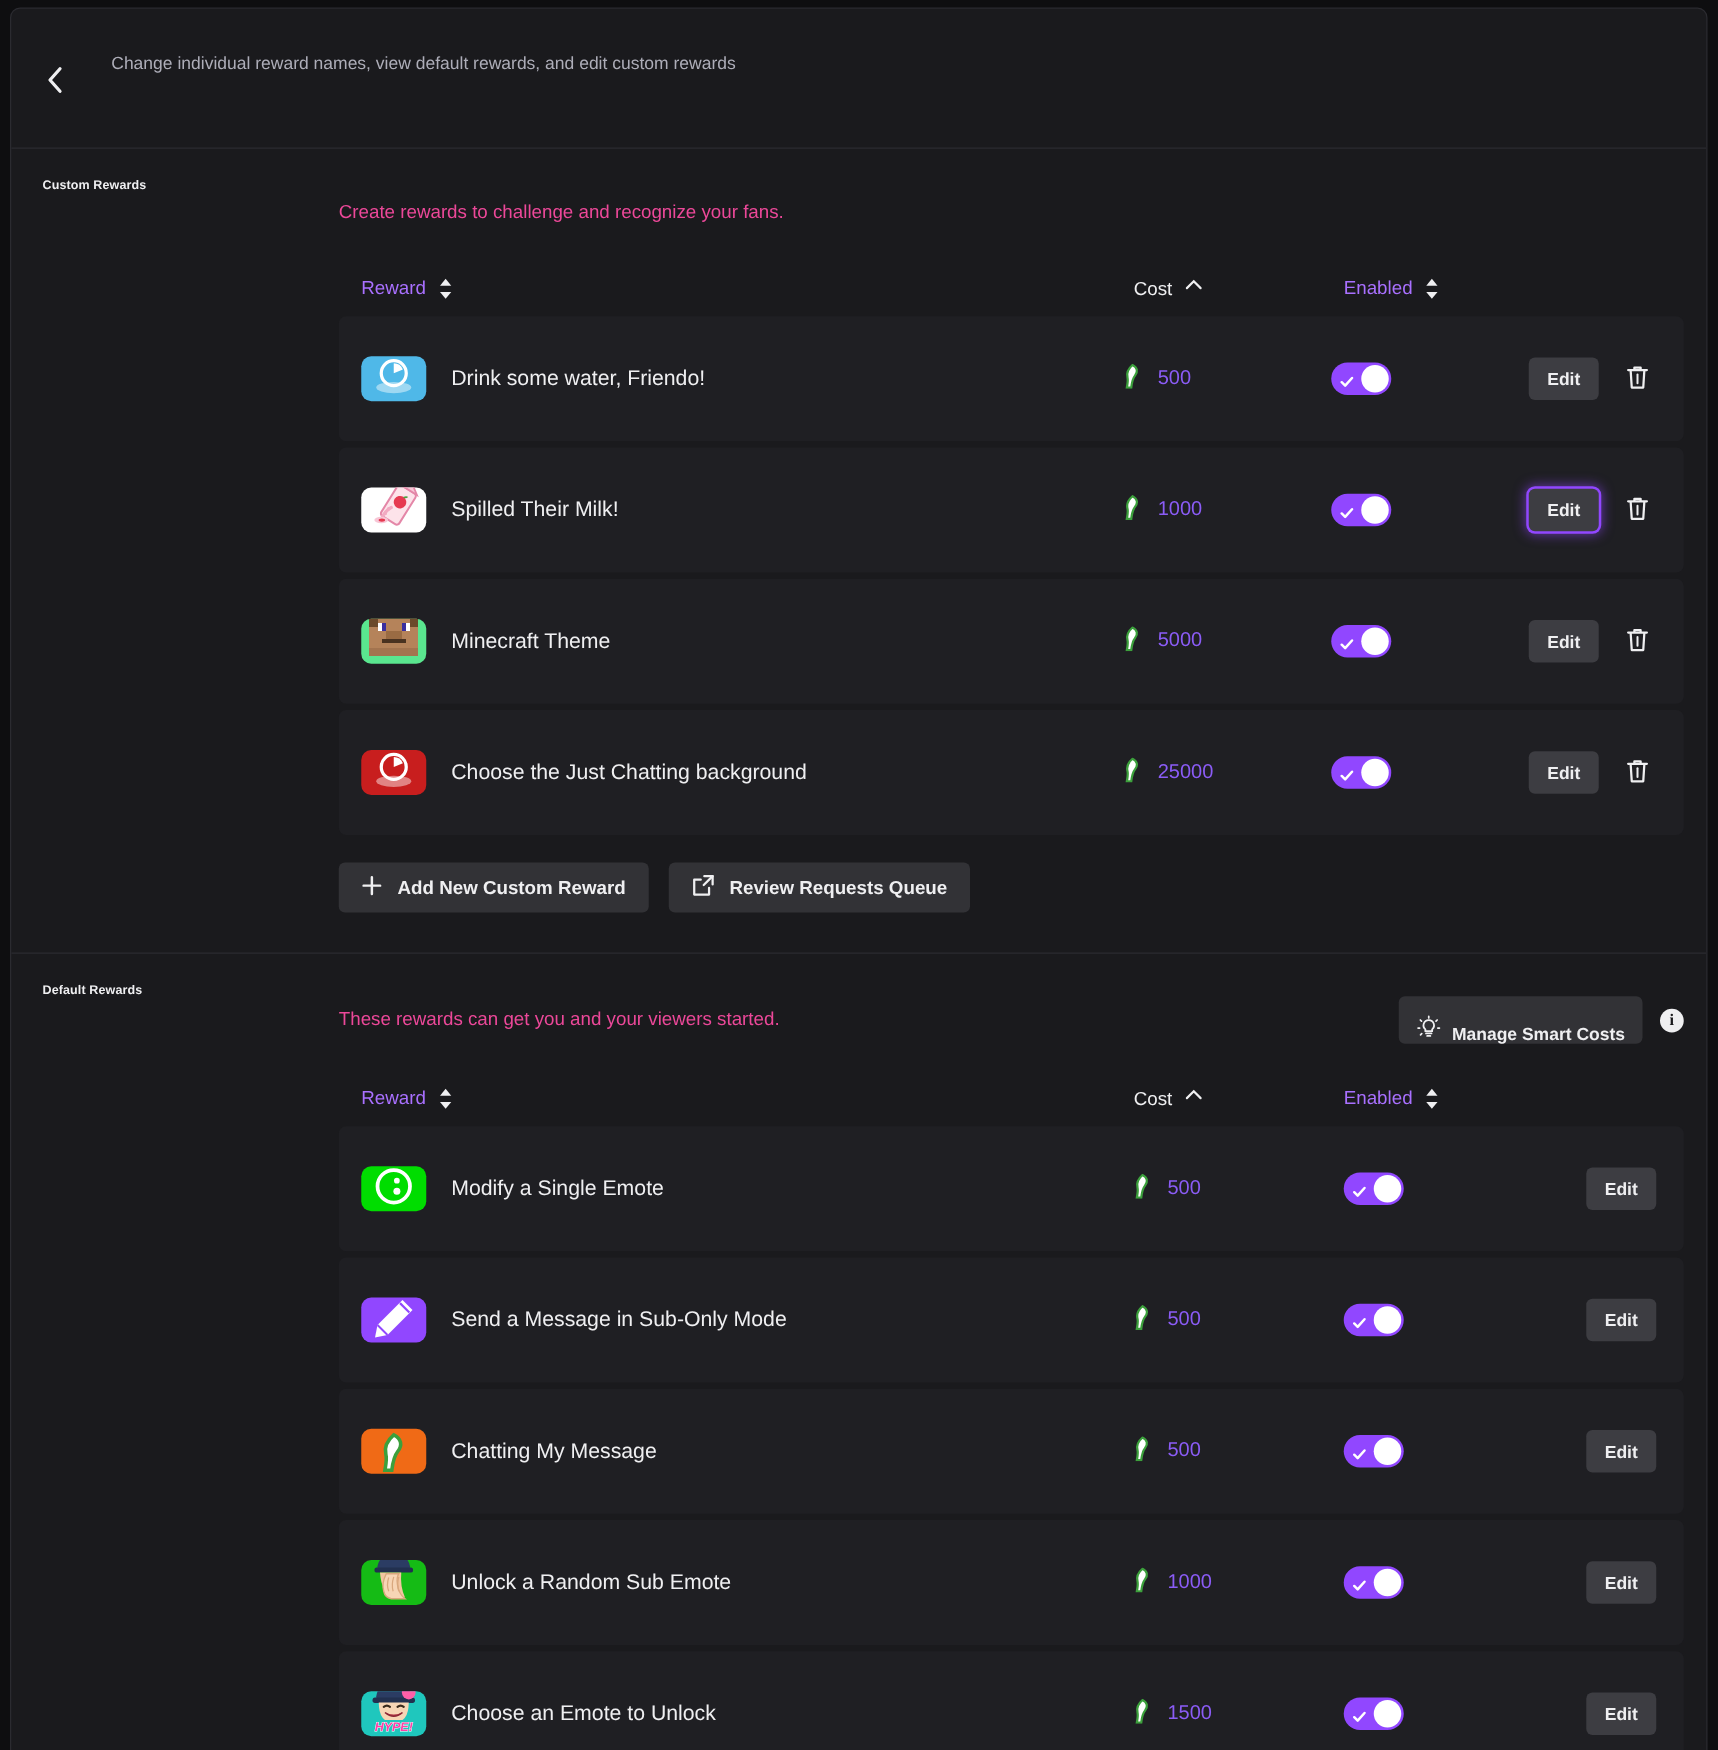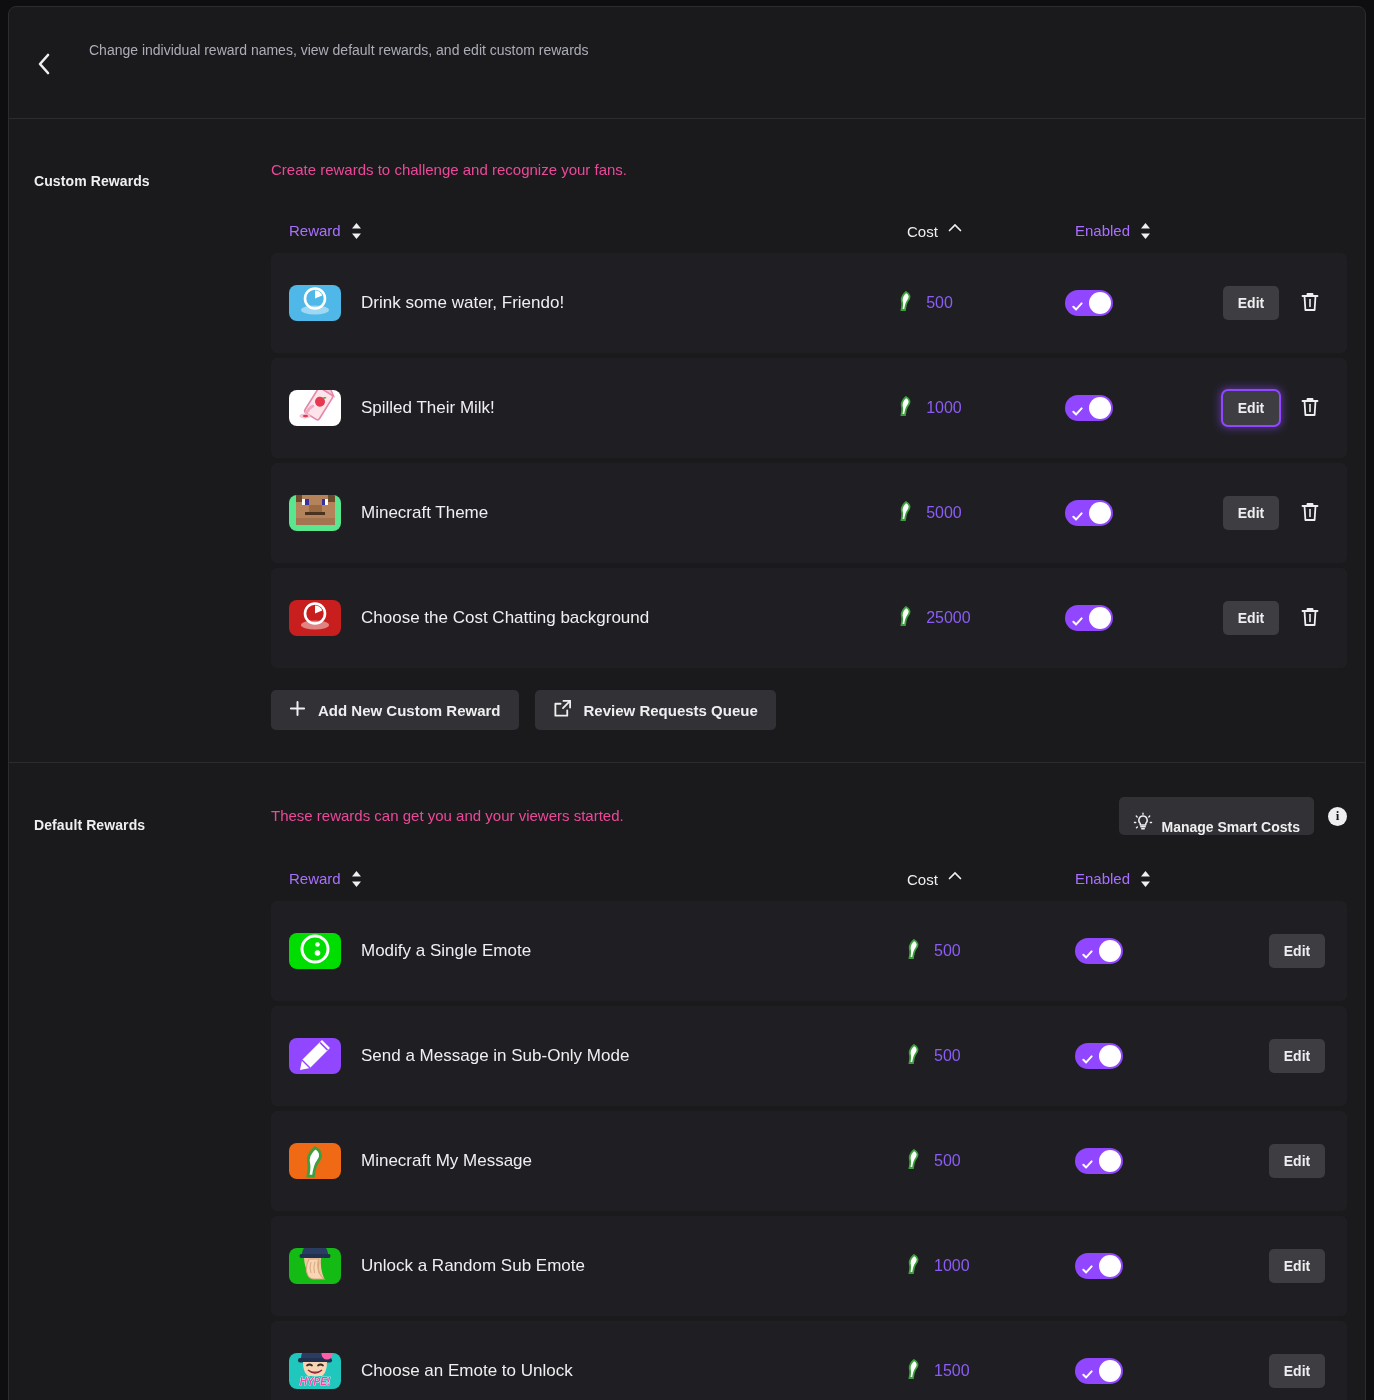--- a/index.html
+++ b/index.html
@@ -69,24 +69,24 @@
   
   .section {
     position: relative;
     padding: 34px 0 32px 0;
   }
   .section + .section { border-top: 1px solid #2b2b30; }
 
   .section-label {
     position: absolute;
     left: 25px;
-    top: 54px;
+    top: 24px;
     width: 220px;
     color: #efeff1;
-    font-size: 14px;
+    font-size: 10px;
     font-weight: bold;
     letter-spacing: 0.1px;
   }
 
   .section-body {
     margin-left: 262px;
     margin-right: 18px;
   }
 
   .section-desc-row {
@@ -512,21 +512,21 @@
 
           <div class="row">
             <div class="cell-reward">
               <div class="rw-icon" style="background:#c81e1e">
                 <svg width="40" height="40" viewBox="0 0 40 40">
                   <ellipse cx="20" cy="29" rx="14" ry="4.5" fill="#ffffff" opacity="0.45"></ellipse>
                   <circle cx="20" cy="17.5" r="10" fill="none" stroke="#ffffff" stroke-width="2.6"></circle>
                   <path d="M20 9.5 A8 8 0 0 1 27.3 14.5 L20 17.5 Z" fill="#ffffff"></path>
                 </svg>
               </div>
-              <div class="rw-name">Choose the Cost Chatting background</div>
+              <div class="rw-name">Choose the Just Chatting background</div>
             </div>
             <div class="cell-cost">
               <span>
                 <svg width="14" height="20" viewBox="0 0 14 20">
                   <path d="M7 1 C3.5 4 2 7 3 11 C3.6 13.5 3 16 2.5 19 L6 19 C6.5 15 7 12 9 9.5 C11.5 6.5 11 3 7 1 Z" fill="#ffffff" stroke="#3ca03c" stroke-width="1.8"></path>
                 </svg>
               </span>
               <span>25000</span>
             </div>
             <div class="cell-enabled">
@@ -700,21 +700,21 @@
             </div>
           </div>
 
           <div class="row">
             <div class="cell-reward">
               <div class="rw-icon" style="background:#f06a16">
                 <svg width="22" height="34" viewBox="0 0 14 20">
                   <path d="M7 1 C3.5 4 2 7 3 11 C3.6 13.5 3 16 2.5 19 L6 19 C6.5 15 7 12 9 9.5 C11.5 6.5 11 3 7 1 Z" fill="#ffffff" stroke="#3ca03c" stroke-width="1.8"></path>
                 </svg>
               </div>
-              <div class="rw-name">Minecraft My Message</div>
+              <div class="rw-name">Chatting My Message</div>
             </div>
             <div class="cell-cost">
               <span>
                 <svg width="14" height="20" viewBox="0 0 14 20">
                   <path d="M7 1 C3.5 4 2 7 3 11 C3.6 13.5 3 16 2.5 19 L6 19 C6.5 15 7 12 9 9.5 C11.5 6.5 11 3 7 1 Z" fill="#ffffff" stroke="#3ca03c" stroke-width="1.8"></path>
                 </svg>
               </span>
               <span>500</span>
             </div>
             <div class="cell-enabled">

